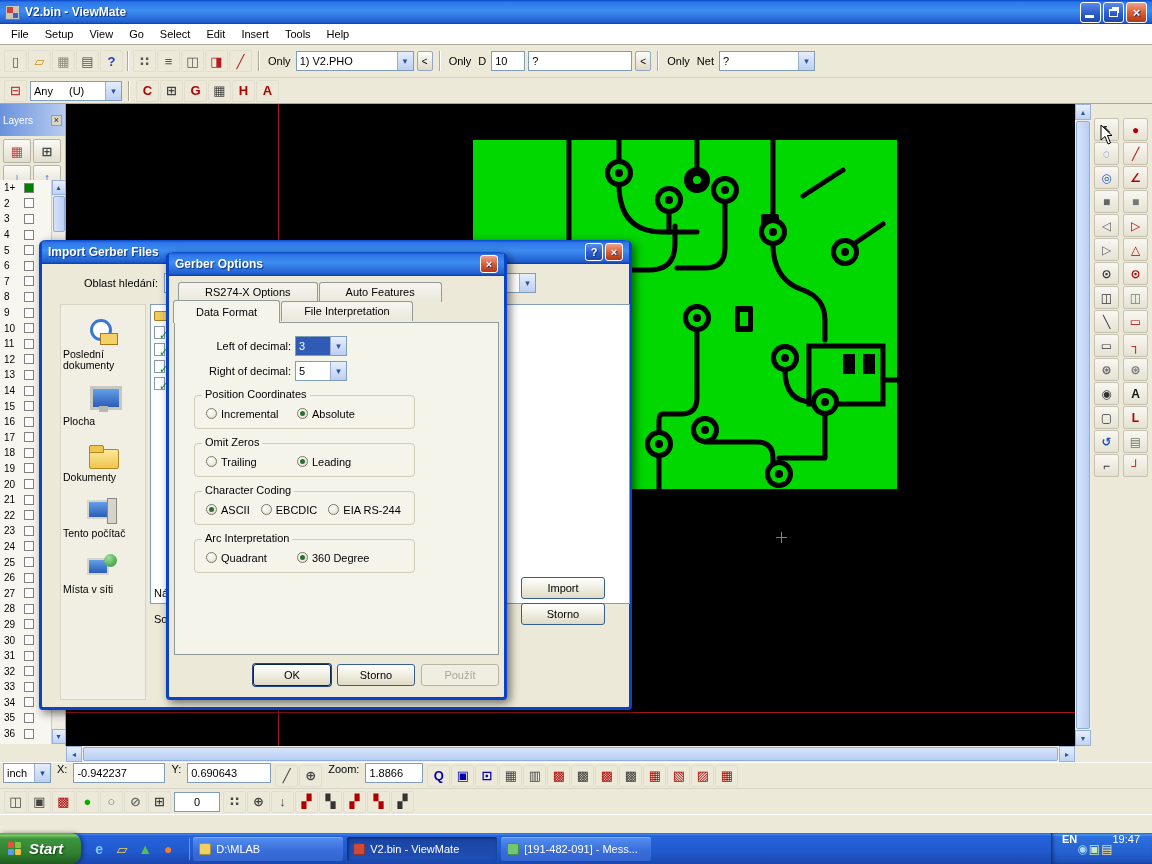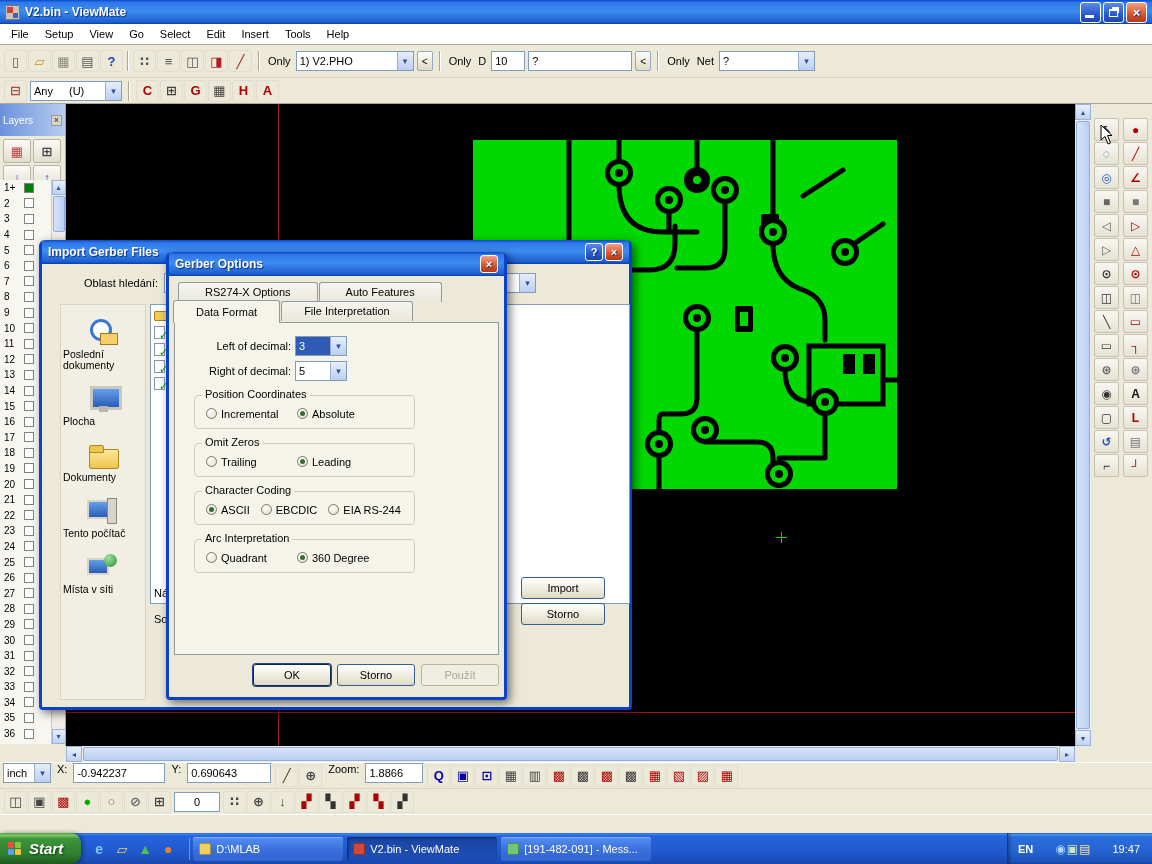--- a/index.html
+++ b/index.html
@@ -91,21 +91,21 @@
 #quick-launch{display:flex;align-items:center;gap:3px;padding:0 8px}
 .ql-btn{width:20px;height:20px;display:flex;align-items:center;justify-content:center}
 .ql-glyph{font-size:14px;font-weight:bold}
 .ql-sep{width:1px;height:22px;background:#6E96E0;margin:0 3px}
 #task-buttons{display:flex;gap:4px;align-items:center;flex:1}
 .task-btn{width:150px;height:24px;border-radius:3px;background:linear-gradient(#5490F0,#3A6EDC 55%,#3464D0);
  box-shadow:inset 0 1px 0 #7EB0F8;display:flex;align-items:center;padding:0 6px;font-size:11px;white-space:nowrap;overflow:hidden}
 .task-btn.active{background:linear-gradient(#1A44A0,#1E50B8);box-shadow:inset 1px 1px 3px #0A2460}
 .task-ic{width:12px;height:12px;border-radius:2px;margin-right:5px;flex:none;border:1px solid rgba(0,0,0,.3)}
 .task-label{overflow:hidden;text-overflow:ellipsis}
-#tray{height:31px;display:flex;align-items:center;gap:22px;padding:0 12px 0 10px;border-left:1px solid #123880;
+#tray{height:31px;display:flex;gap:0;padding:0 12px 0 10px;border-left:1px solid #123880;
  box-shadow:inset 2px 0 3px rgba(0,0,0,.3);background:linear-gradient(180deg,#2873E8 0%,#4898F4 6%,#2B6FDE 12%,#2361CF 65%,#1C4DB4 100%)}
 #tray-lang{font-weight:bold}
 .tray-ic{font-size:12px}
 
 
 .xp-dialog{position:absolute;border:3px solid #0A42C8;border-top:none;border-radius:6px 6px 4px 4px;background:#ECE9D8;box-shadow:3px 3px 10px rgba(0,0,0,.55)}
 #import-dialog{left:39px;top:240px;width:593px;height:470px;z-index:10}
 #gerber-dialog{left:166px;top:252px;width:341px;height:448px;z-index:20}
 .xp-titlebar{height:24px;display:flex;align-items:center;padding:0 6px;border-radius:4px 4px 0 0;
  background:linear-gradient(180deg,#0A49CC 0%,#2E77E8 12%,#3E8DF2 45%,#1F5FD0 90%,#0A3CA8 100%);

